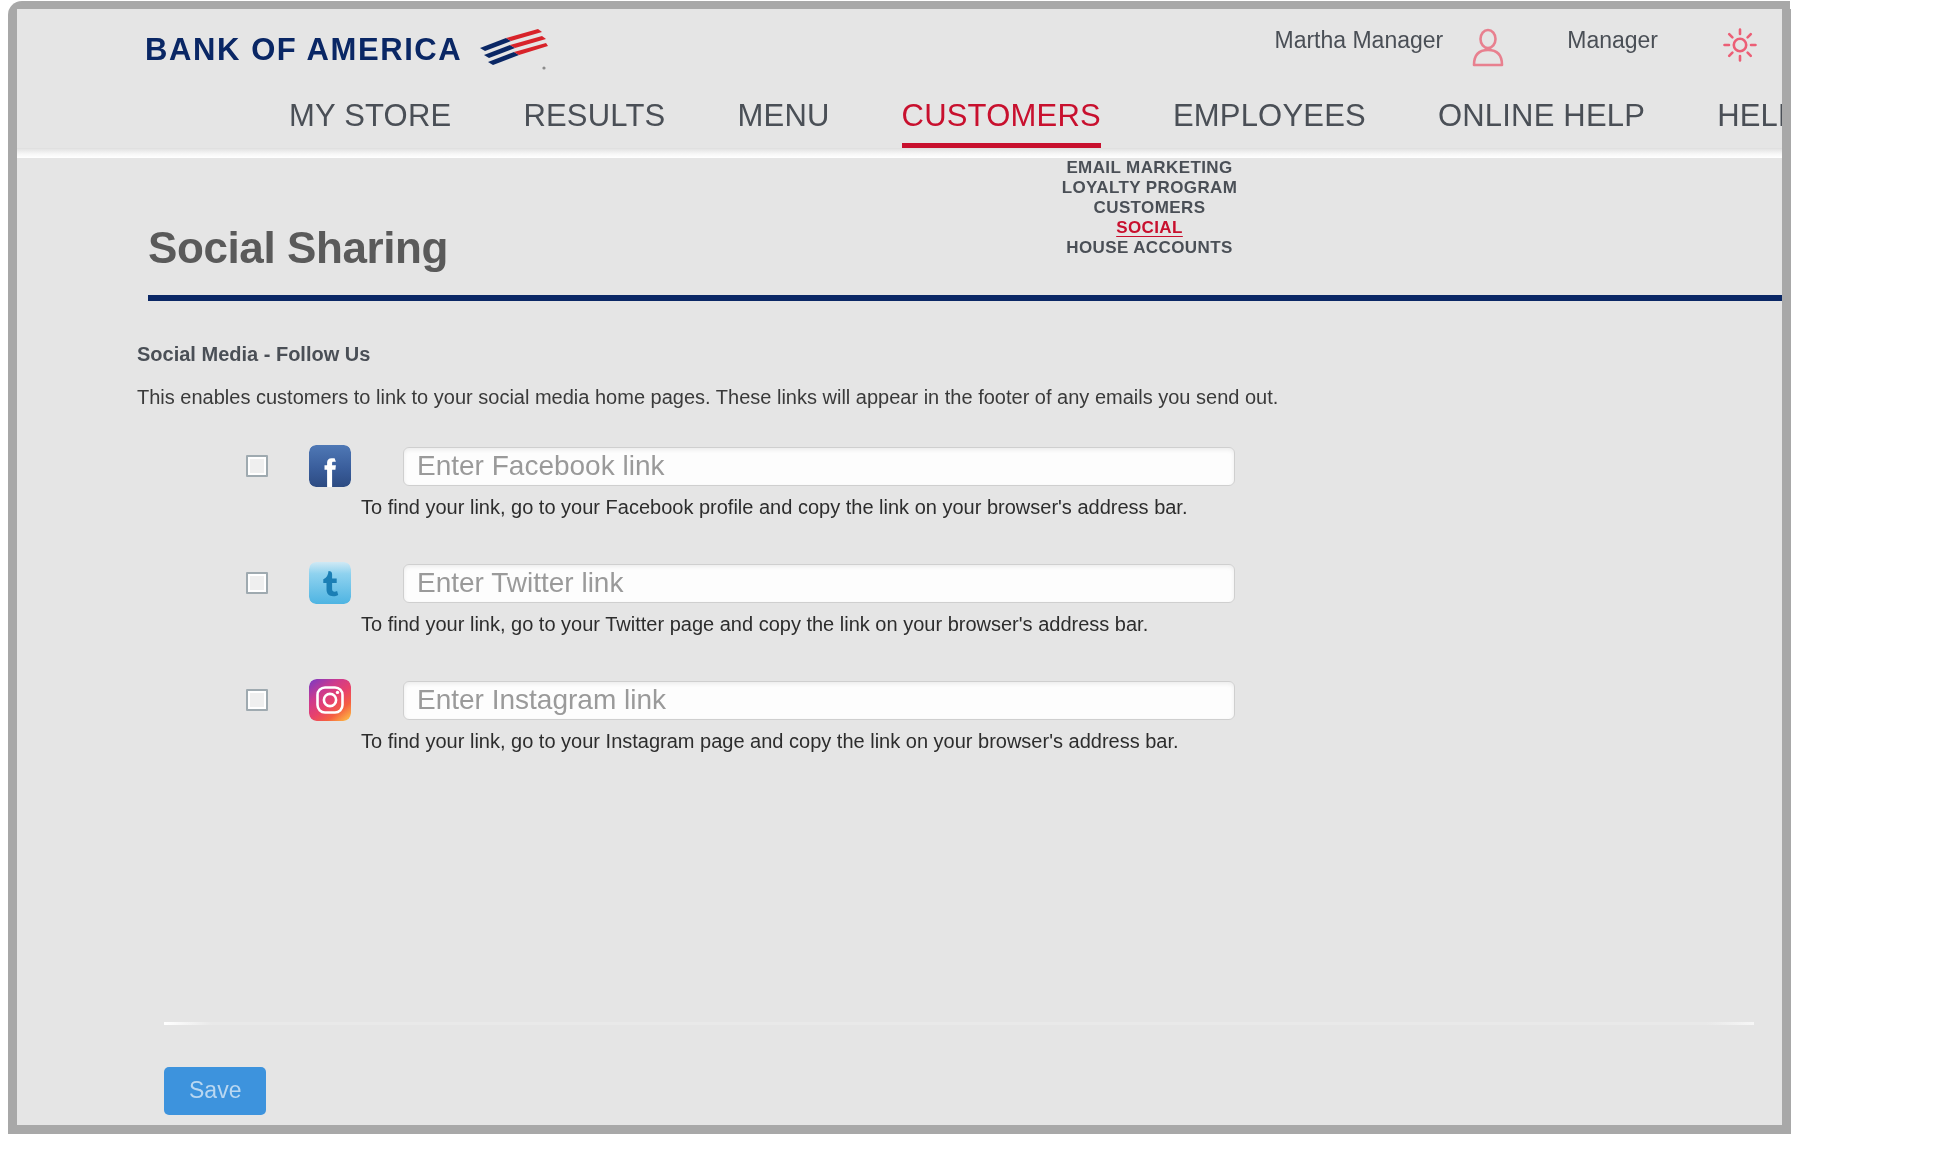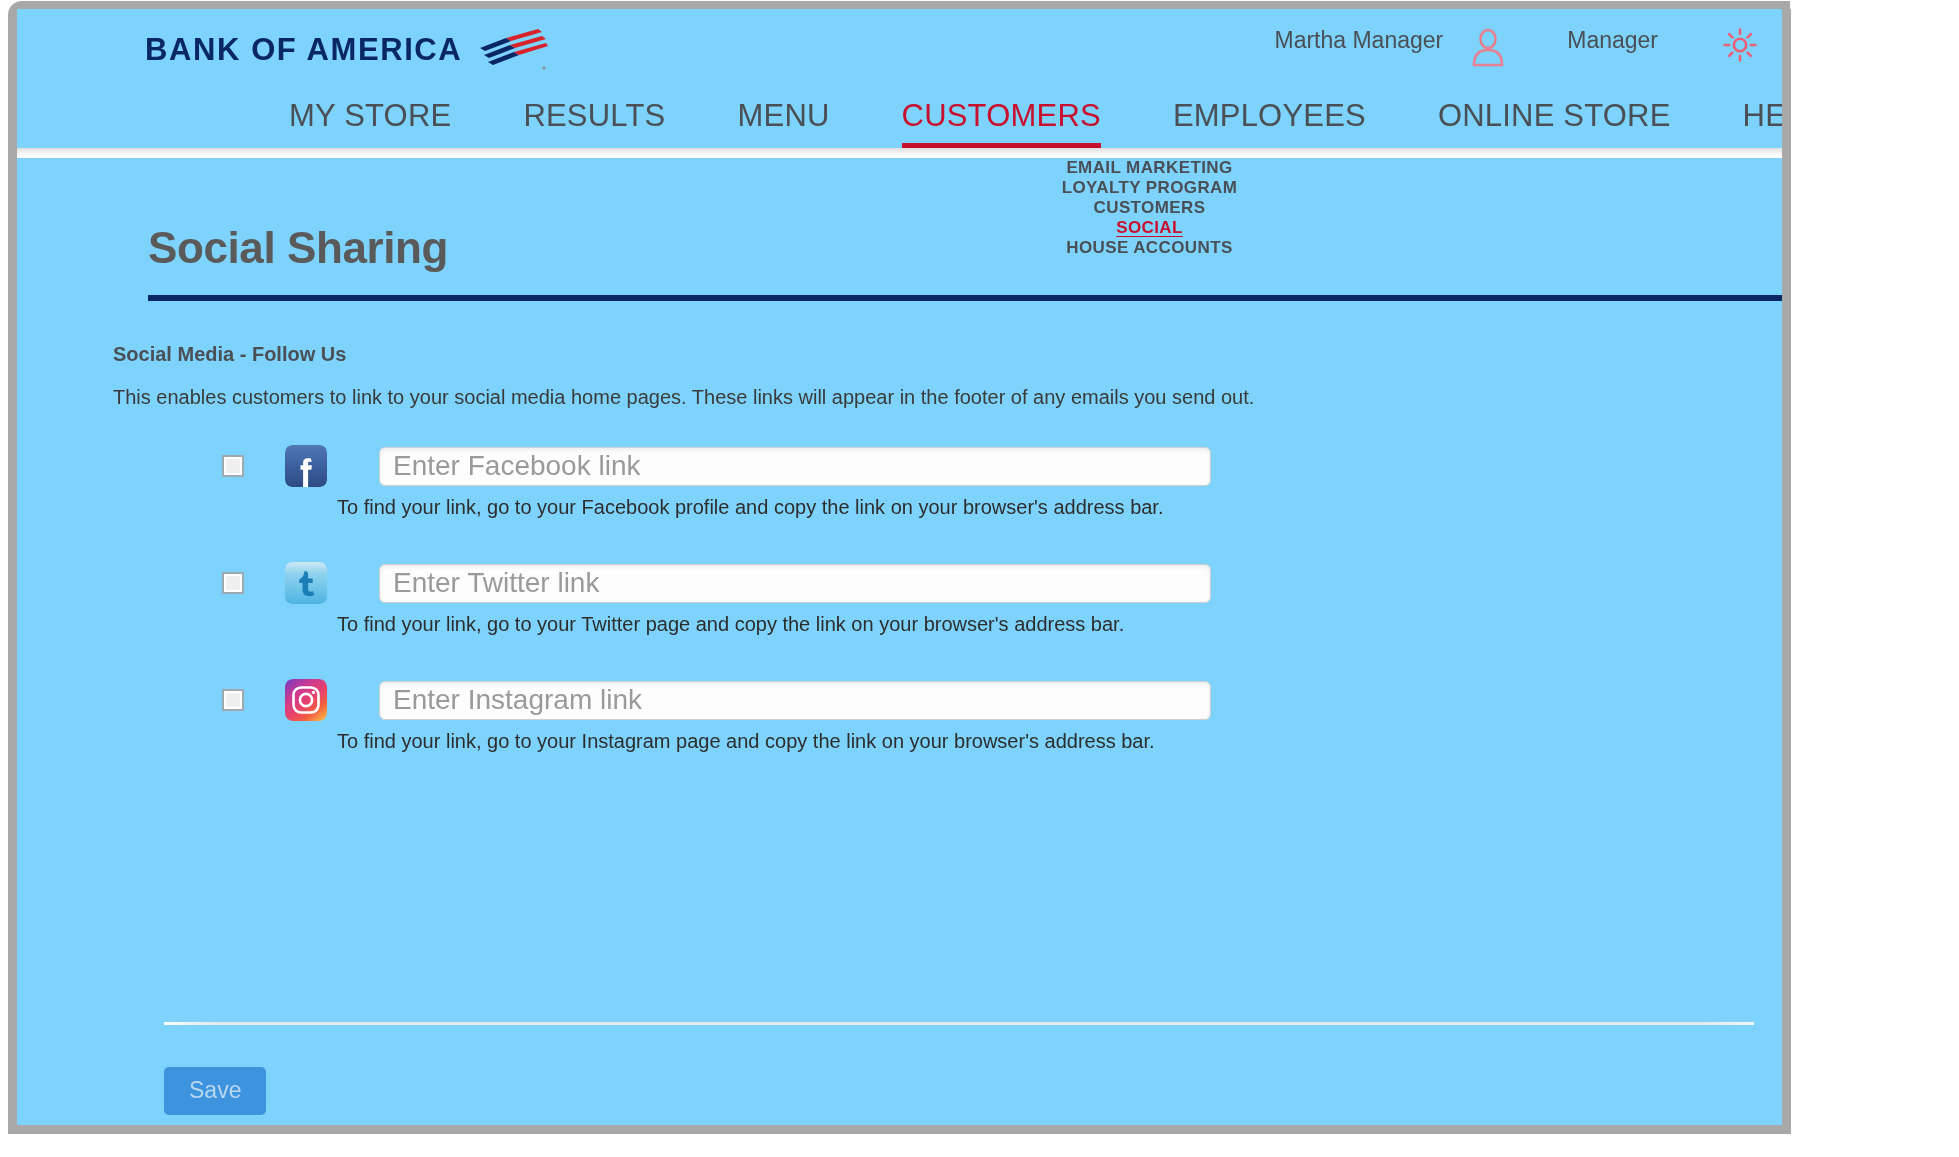--- a/index.html
+++ b/index.html
@@ -47,21 +47,21 @@
     width: 1783px;
     height: 9px;
     background: #a8a8a8;
   }
   .page {
     position: absolute;
     left: 17px;
     top: 9px;
     width: 1765px;
     height: 1116px;
-    background: #7dd3fc;
+    background: #e5e5e5;
     overflow: hidden;
   }
 
   
   .header {
     position: relative;
     height: 93px;
   }
   .logo {
     position: absolute;
@@ -167,21 +167,21 @@
     margin: 0;
   }
   .title-rule {
     margin: 23px 0 0 0;
     height: 6px;
     width: 1634px;
     background: #0a2765;
   }
 
   
-  .content { padding: 42px 0 0 96px; }
+  .content { padding: 42px 0 0 120px; }
   .sec-heading {
     font-size: 20px;
     font-weight: bold;
     color: #4a4f56;
     margin: 0 0 20px 0;
   }
   .sec-desc {
     font-size: 20px;
     color: #3a3a3a;
     margin: 0 0 36px 0;
@@ -317,21 +317,21 @@
         </span>
       </div>
     </div>
 
     <div class="mainnav">
       <div class="mainnav-item">MY STORE</div>
       <div class="mainnav-item">RESULTS</div>
       <div class="mainnav-item">MENU</div>
       <div class="mainnav-item active">CUSTOMERS</div>
       <div class="mainnav-item">EMPLOYEES</div>
-      <div class="mainnav-item">ONLINE STORE</div>
+      <div class="mainnav-item">ONLINE HELP</div>
       <div class="mainnav-item">HELP</div>
     </div>
     <div class="nav-shadow"></div>
 
     <div class="subnav">
       <div class="subnav-item">EMAIL MARKETING</div>
       <div class="subnav-sep"></div>
       <div class="subnav-item">LOYALTY PROGRAM</div>
       <div class="subnav-sep"></div>
       <div class="subnav-item">CUSTOMERS</div>

